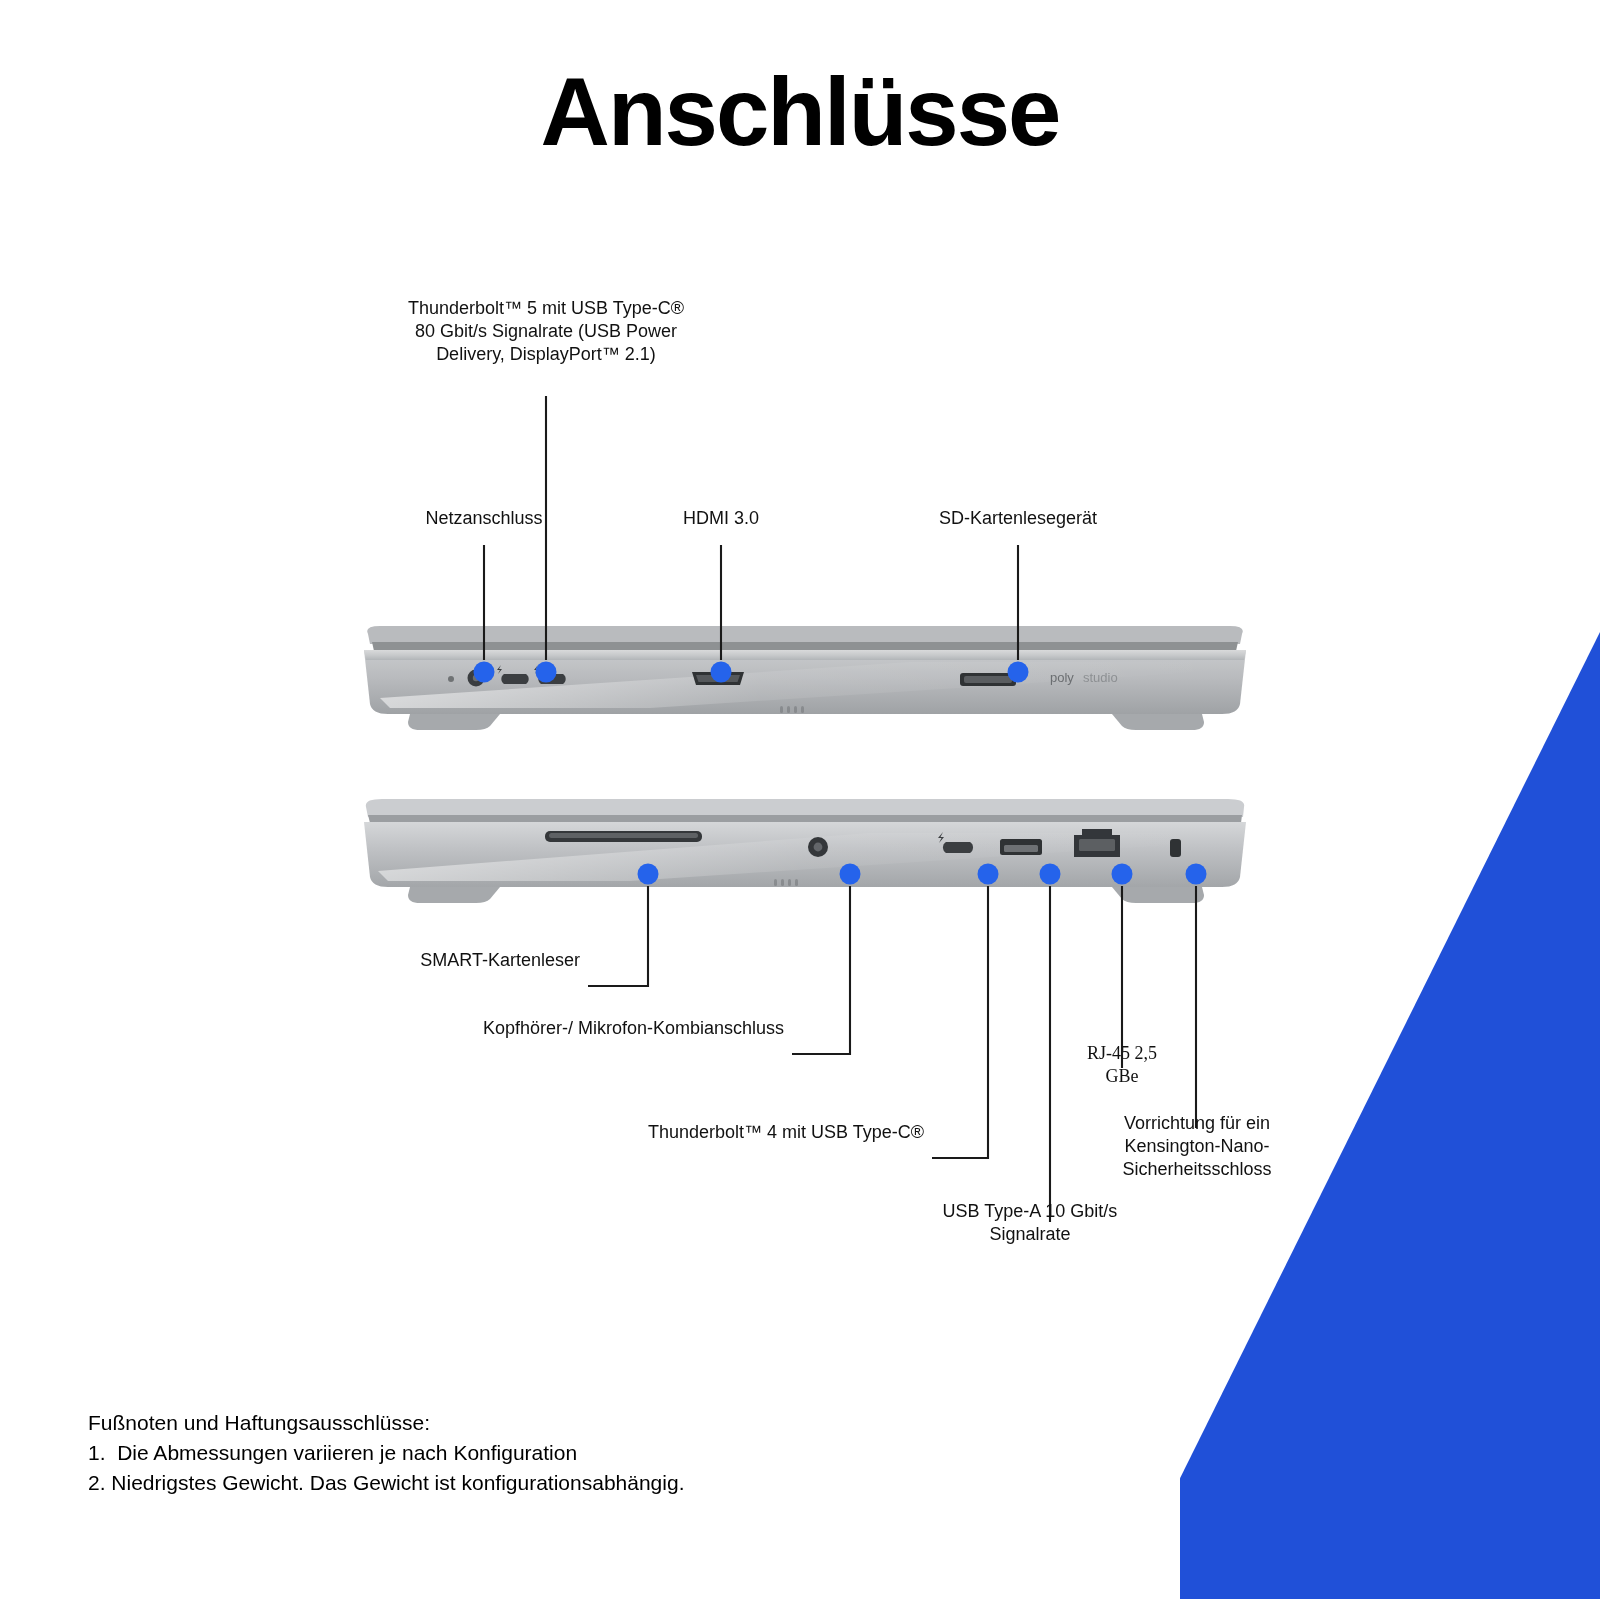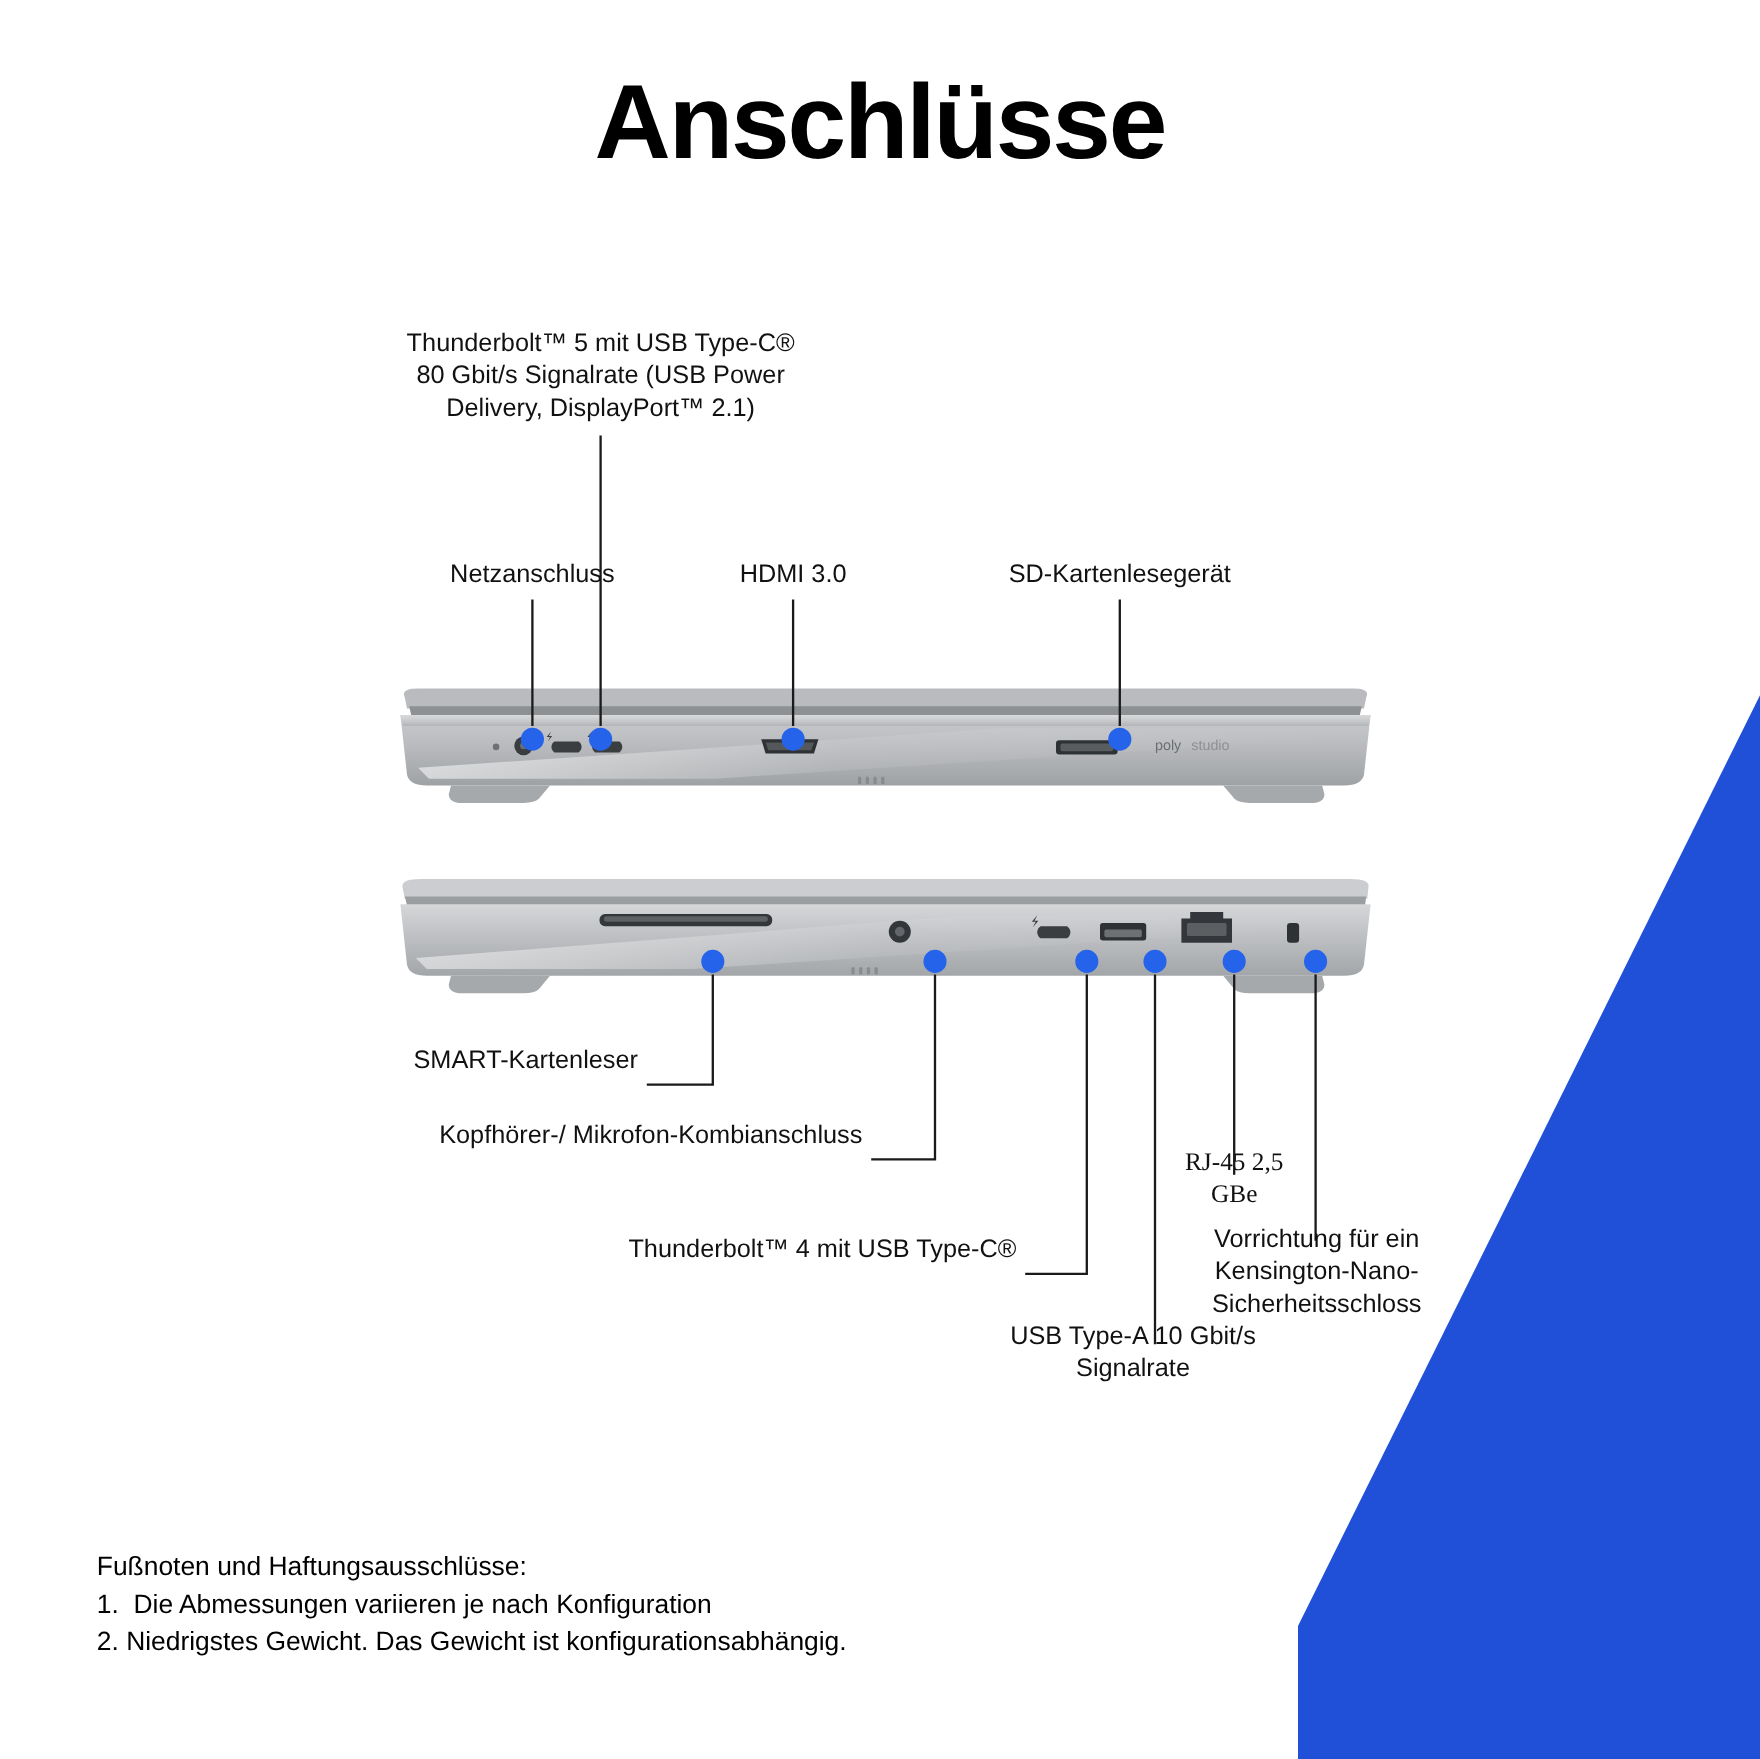--- a/index.html
+++ b/index.html
@@ -35,21 +35,21 @@
     text-align: center;
     font-size: 96px;
     font-weight: 700;
     letter-spacing: -2px;
     line-height: 1.05;
   }
 
   
   .label {
     position: absolute;
-    font-size: 23px;
+    font-size: 18px;
     line-height: 1.28;
     color: #111111;
     white-space: pre-line;
   }
   .label.center { text-align: center; }
   .label.right  { text-align: right; }
 
   
   .leaders {
     position: absolute;
@@ -61,21 +61,21 @@
   
   .laptop {
     position: absolute;
   }
 
   
   .footnotes {
     position: absolute;
     left: 88px;
     top: 1408px;
-    font-size: 24px;
+    font-size: 21px;
     line-height: 1.42;
     color: #000000;
   }
   .footnotes div { white-space: pre; }
 </style>
 </head>
 <body>
 
 <svg class="corner-wedge" viewBox="0 0 420 1599" preserveAspectRatio="none">
   <polygon points="420,630 420,1599 1090,1599" fill="#2050d8"></polygon>

